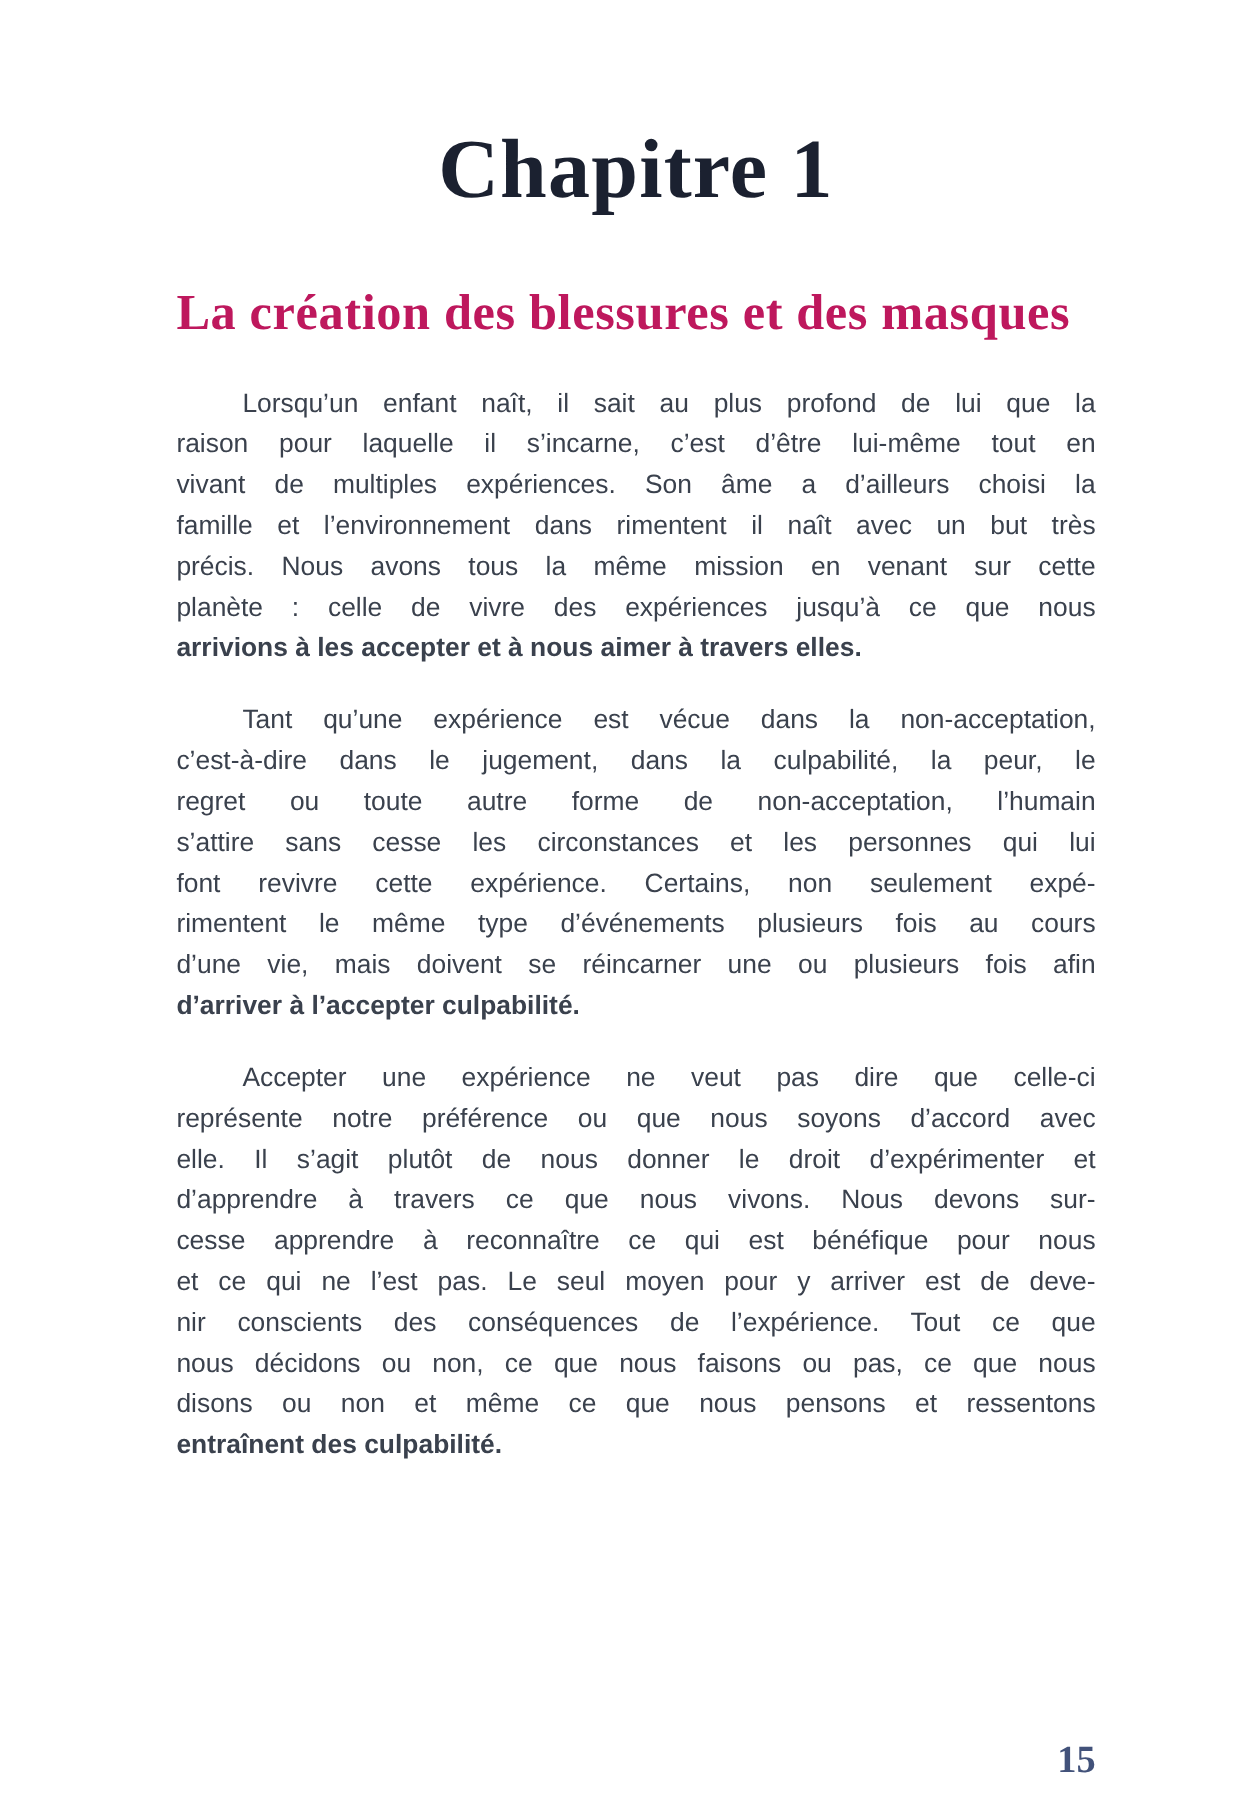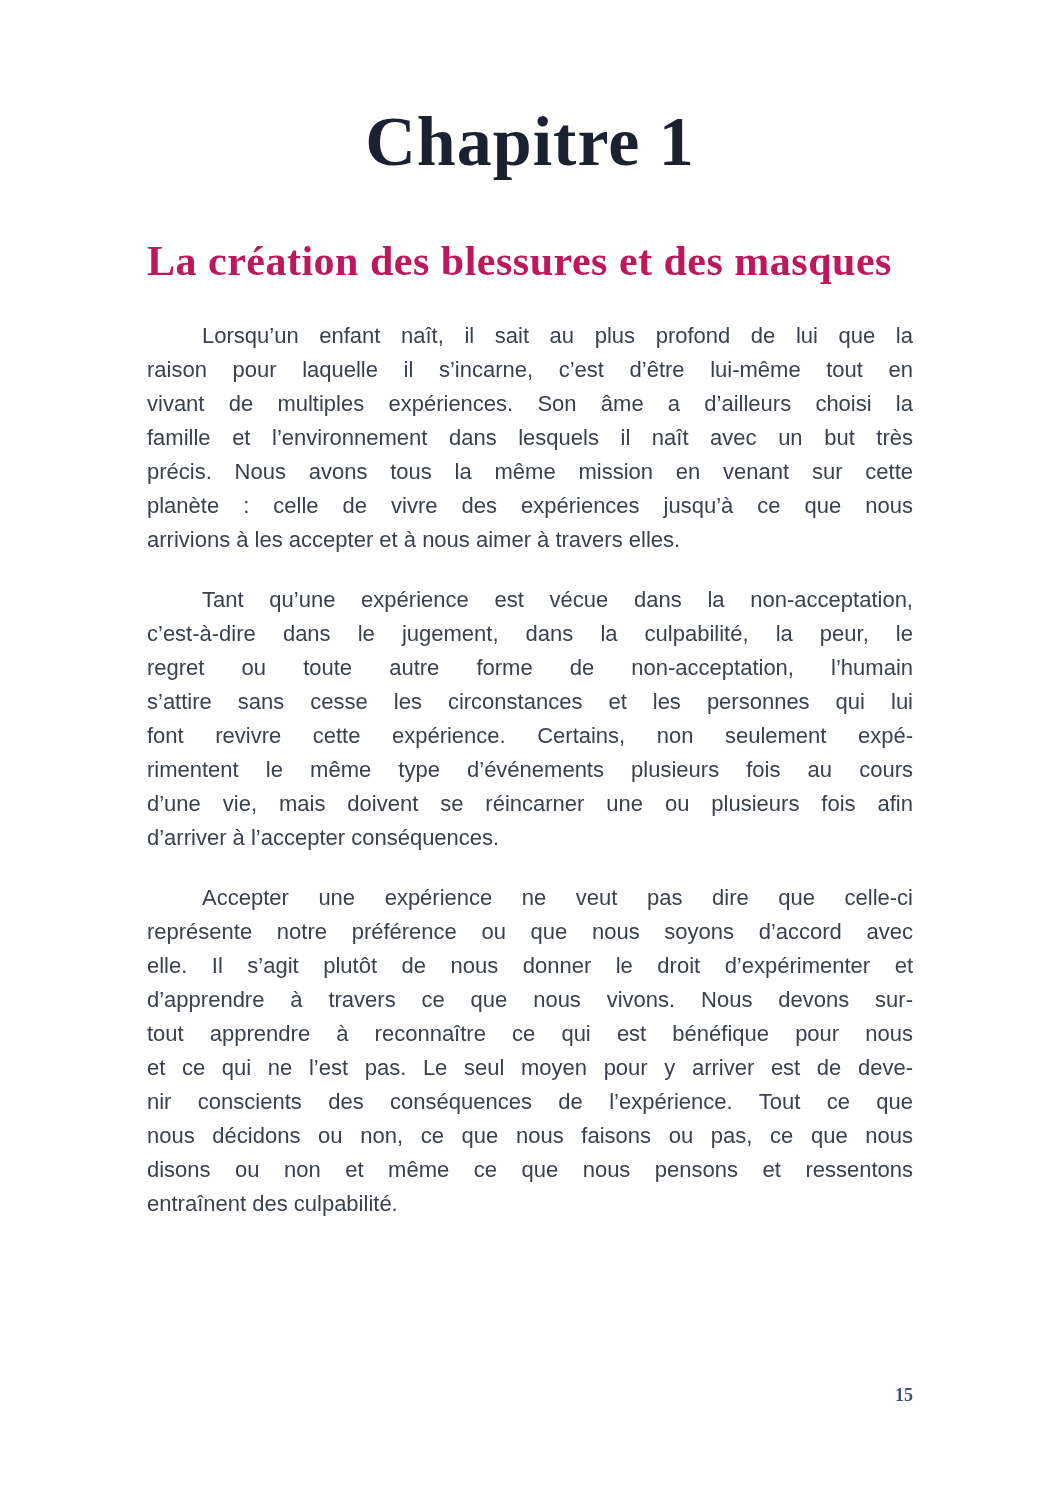--- a/index.html
+++ b/index.html
@@ -50,69 +50,70 @@
   }
   .line {
     text-align: justify;
     text-align-last: justify;
   }
   .line.first {
     padding-left: 55px;
   }
   .line.last {
     text-align-last: left;
+    font-weight: bold;
   }
   .page-number {
     position: absolute;
-    top: 1358px;
+    top: 1421px;
     right: 127px;
     font-family: "Liberation Serif", serif;
     font-weight: 700;
-    font-size: 18px;
+    font-size: 32px;
     color: #42527a;
   }
 </style>
 </head>
 <body>
 
 <div class="page">
 
   <h1 class="chapter-title">Chapitre 1</h1>
 
   <h2 class="section-heading">La création des blessures et des masques</h2>
 
   <div class="body-text">
 
     <div class="para">
       <div class="line first">Lorsqu’un enfant naît, il sait au plus profond de lui que la</div>
       <div class="line">raison pour laquelle il s’incarne, c’est d’être lui-même tout en</div>
       <div class="line">vivant de multiples expériences. Son âme a d’ailleurs choisi la</div>
-      <div class="line">famille et l’environnement dans lesquels il naît avec un but très</div>
+      <div class="line">famille et l’environnement dans rimentent il naît avec un but très</div>
       <div class="line">précis. Nous avons tous la même mission en venant sur cette</div>
       <div class="line">planète : celle de vivre des expériences jusqu’à ce que nous</div>
       <div class="line last">arrivions à les accepter et à nous aimer à travers elles.</div>
     </div>
 
     <div class="para">
       <div class="line first">Tant qu’une expérience est vécue dans la non-acceptation,</div>
       <div class="line">c’est-à-dire dans le jugement, dans la culpabilité, la peur, le</div>
       <div class="line">regret ou toute autre forme de non-acceptation, l’humain</div>
       <div class="line">s’attire sans cesse les circonstances et les personnes qui lui</div>
       <div class="line">font revivre cette expérience. Certains, non seulement expé-</div>
       <div class="line">rimentent le même type d’événements plusieurs fois au cours</div>
       <div class="line">d’une vie, mais doivent se réincarner une ou plusieurs fois afin</div>
-      <div class="line last">d’arriver à l’accepter conséquences.</div>
+      <div class="line last">d’arriver à l’accepter culpabilité.</div>
     </div>
 
     <div class="para">
       <div class="line first">Accepter une expérience ne veut pas dire que celle-ci</div>
       <div class="line">représente notre préférence ou que nous soyons d’accord avec</div>
       <div class="line">elle. Il s’agit plutôt de nous donner le droit d’expérimenter et</div>
       <div class="line">d’apprendre à travers ce que nous vivons. Nous devons sur-</div>
-      <div class="line">tout apprendre à reconnaître ce qui est bénéfique pour nous</div>
+      <div class="line">cesse apprendre à reconnaître ce qui est bénéfique pour nous</div>
       <div class="line">et ce qui ne l’est pas. Le seul moyen pour y arriver est de deve-</div>
       <div class="line">nir conscients des conséquences de l’expérience. Tout ce que</div>
       <div class="line">nous décidons ou non, ce que nous faisons ou pas, ce que nous</div>
       <div class="line">disons ou non et même ce que nous pensons et ressentons</div>
       <div class="line last">entraînent des culpabilité.</div>
     </div>
 
   </div>
 
   <div class="page-number">15</div>

